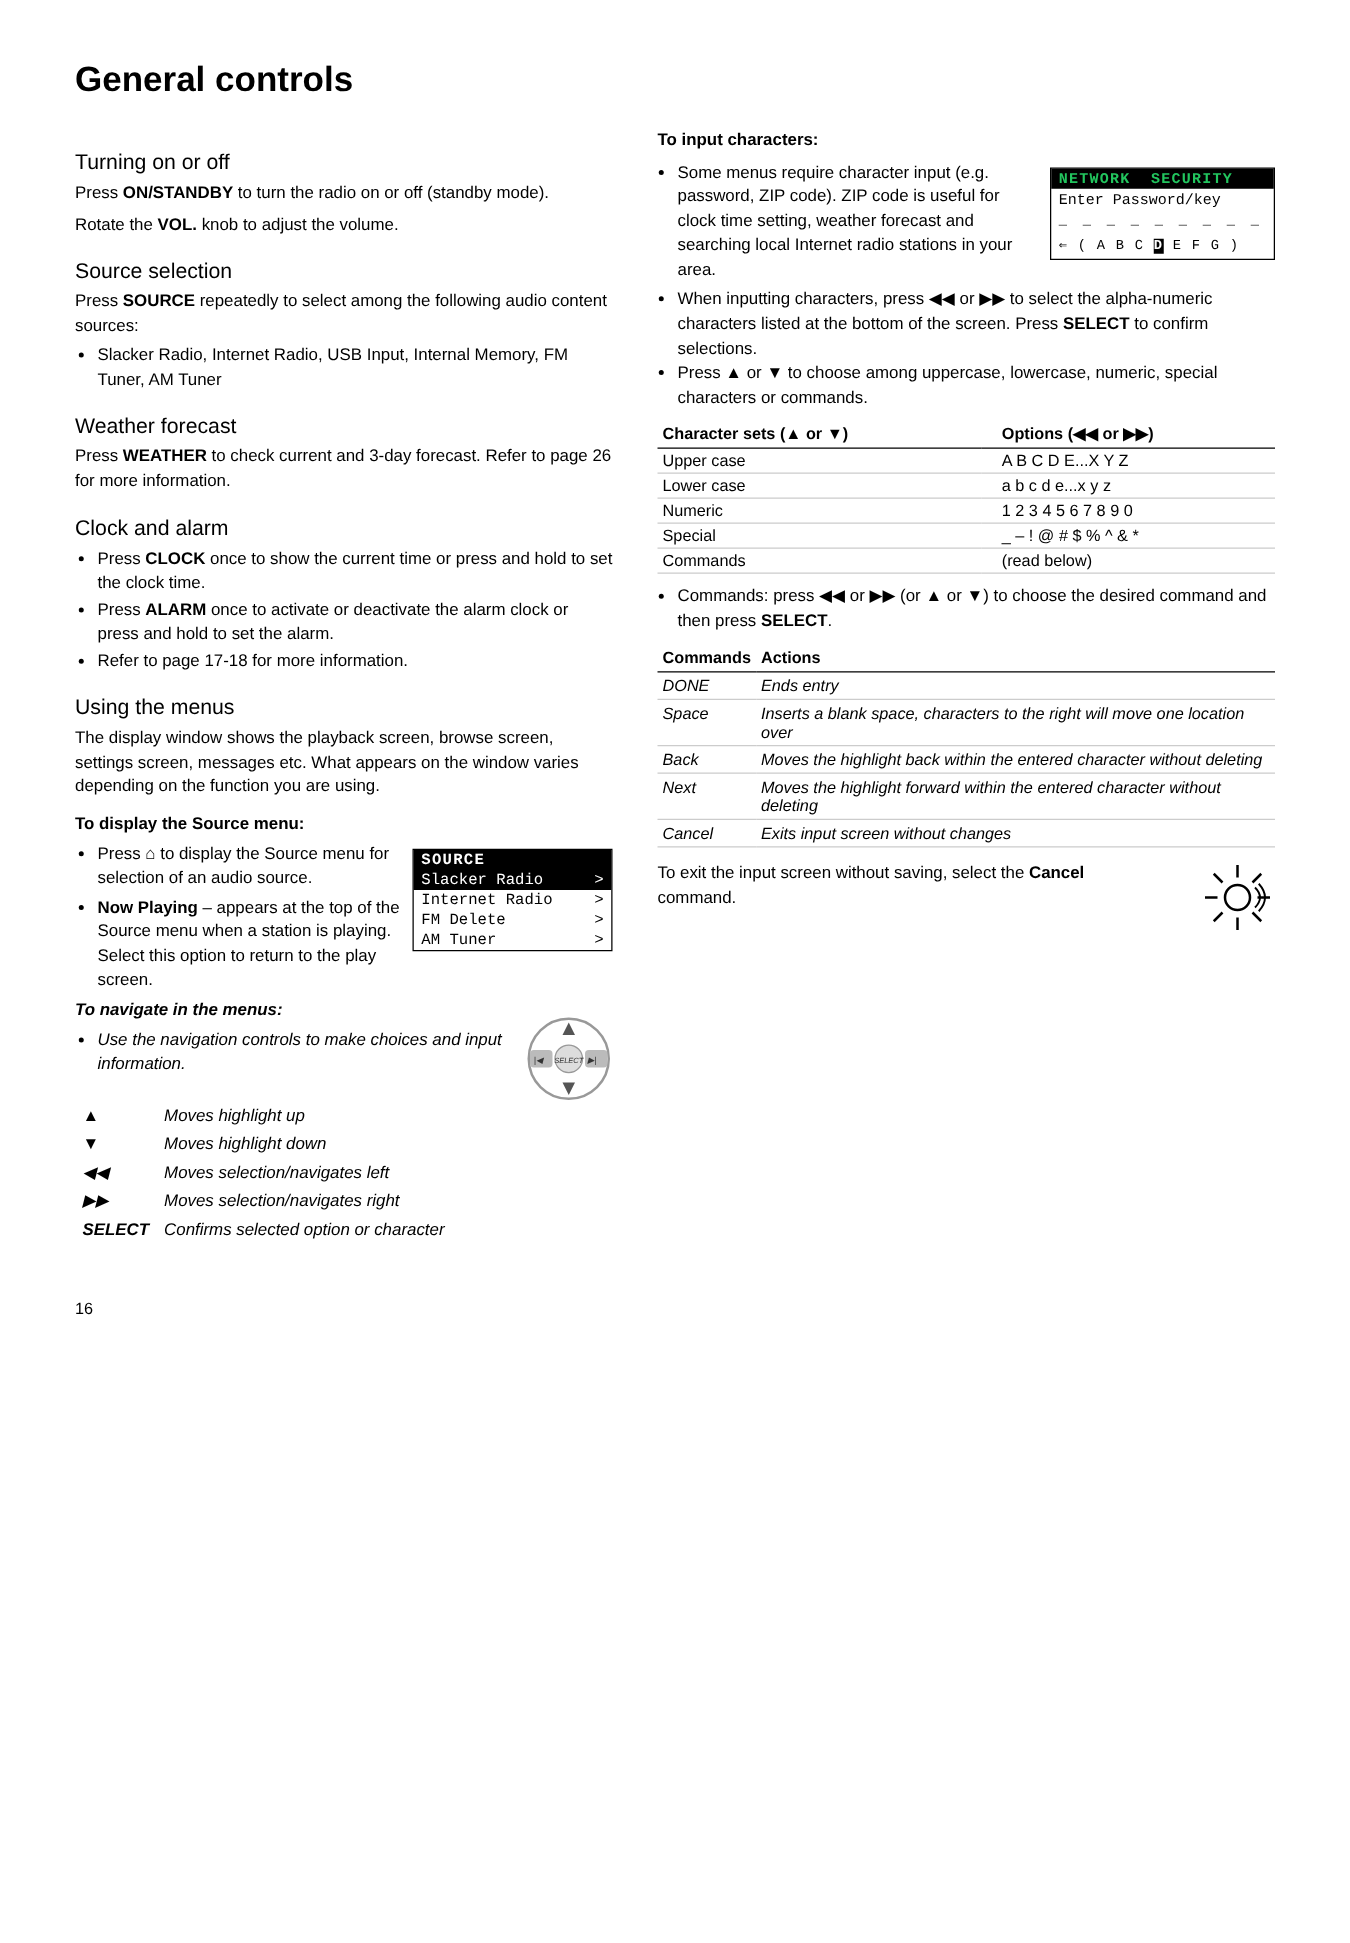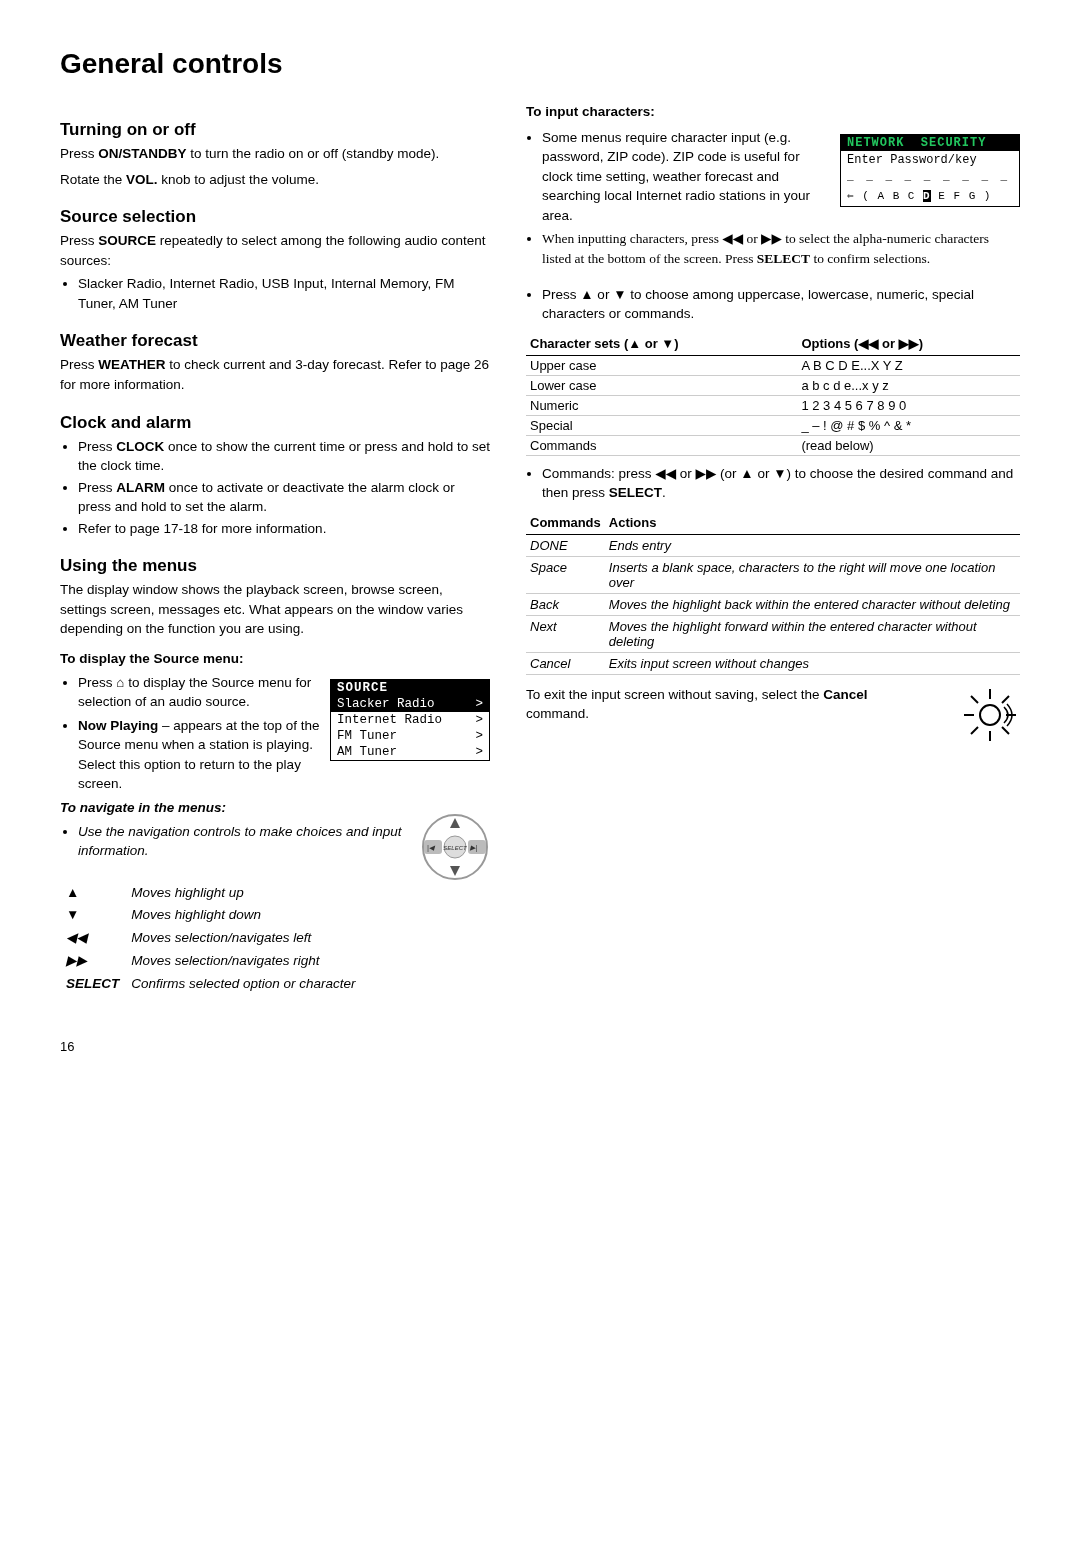--- a/index.html
+++ b/index.html
@@ -22,21 +22,21 @@
       gap: 36px;
     }
     .col-left {
       flex: 0 0 430px;
     }
     .col-right {
       flex: 1;
     }
     h2 {
       font-size: 17px;
-      font-weight: bold;
+      font-weight: normal;
       margin-bottom: 4px;
       margin-top: 18px;
     }
     p {
       margin-bottom: 4px;
       line-height: 1.45;
     }
     ul {
       list-style: disc;
       padding-left: 18px;
@@ -244,21 +244,21 @@
           <div class="source-title">SOURCE</div>
           <div class="source-row selected">
             <span>Slacker Radio</span>
               <span>&gt;</span>
           </div>
           <div class="source-row">
             <span>Internet Radio</span>
               <span>&gt;</span>
           </div>
           <div class="source-row">
-            <span>FM Tuner</span>
+            <span>FM Delete</span>
               <span>&gt;</span>
           </div>
           <div class="source-row">
             <span>AM Tuner</span>
               <span>&gt;</span>
           </div>
         </div>
 
         <ul style="margin-bottom:4px;">
           <li>Press ⌂ to display the Source menu for selection of an audio source.</li>
@@ -331,21 +331,21 @@
         <div class="net-title">NETWORK&nbsp; SECURITY</div>
         <div class="net-row">Enter Password/key</div>
         <div class="net-chars" style="letter-spacing:3px; font-size:11px;">_ _ _ _ _ _ _ _ _</div>
         <div class="net-chars" style="font-size:11px; letter-spacing:1px;">⇐ ( A B C <span class="net-highlight">D</span> E F G )</div>
       </div>
 
       <ul style="padding-left:16px;">
         <li style="margin-bottom:4px;">Some menus require character input (e.g. password, ZIP code). ZIP code is useful for clock time setting, weather forecast and searching local Internet radio stations in your area.</li>
       </ul>
       <ul style="padding-left:16px; margin-top:4px;">
-        <li style="margin-bottom:16px;font-family:Liberation Serif, serif;">When inputting characters, press ◀◀ or ▶▶ to select the alpha-numeric characters listed at the bottom of the screen. Press <span class="bold">SELECT</span> to confirm selections.</li>
+        <li style="margin-bottom:0;">When inputting characters, press ◀◀ or ▶▶ to select the alpha-numeric characters listed at the bottom of the screen. Press <span class="bold">SELECT</span> to confirm selections.</li>
         <li>Press ▲ or ▼ to choose among uppercase, lowercase, numeric, special characters or commands.</li>
       </ul>
 
       <table class="char-table">
         <thead>
           <tr>
             <th>Character sets (▲ or ▼)</th>
             <th>Options (◀◀ or ▶▶)</th>
           </tr>
         </thead>

